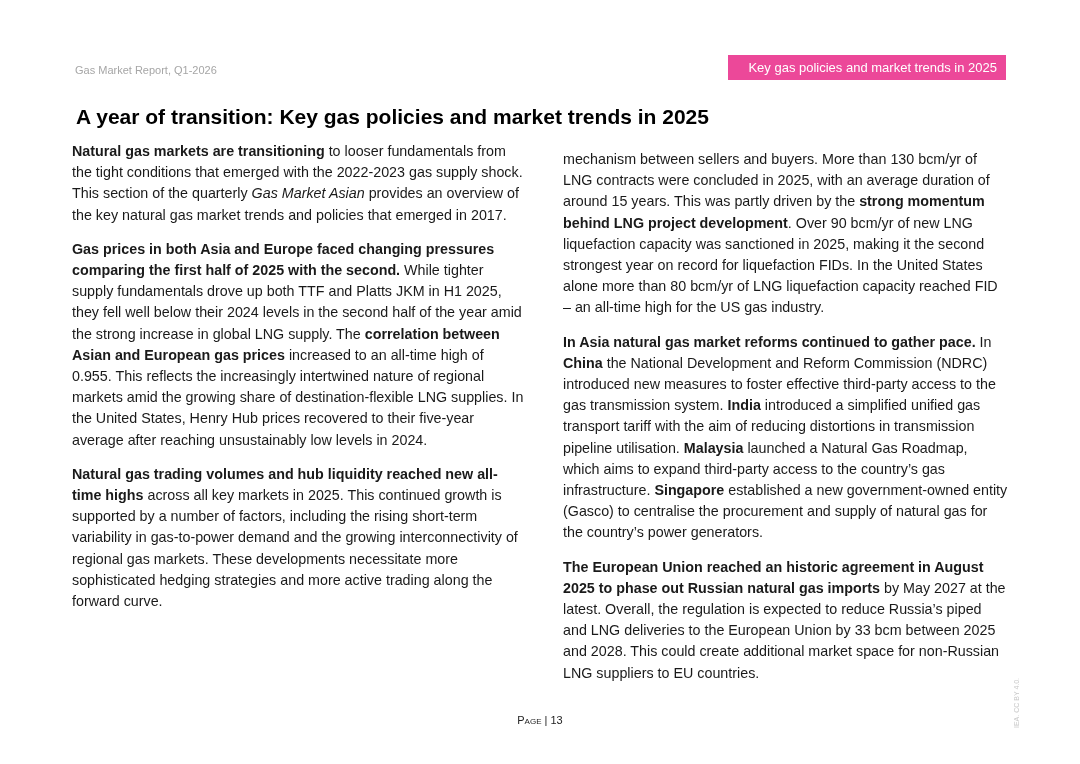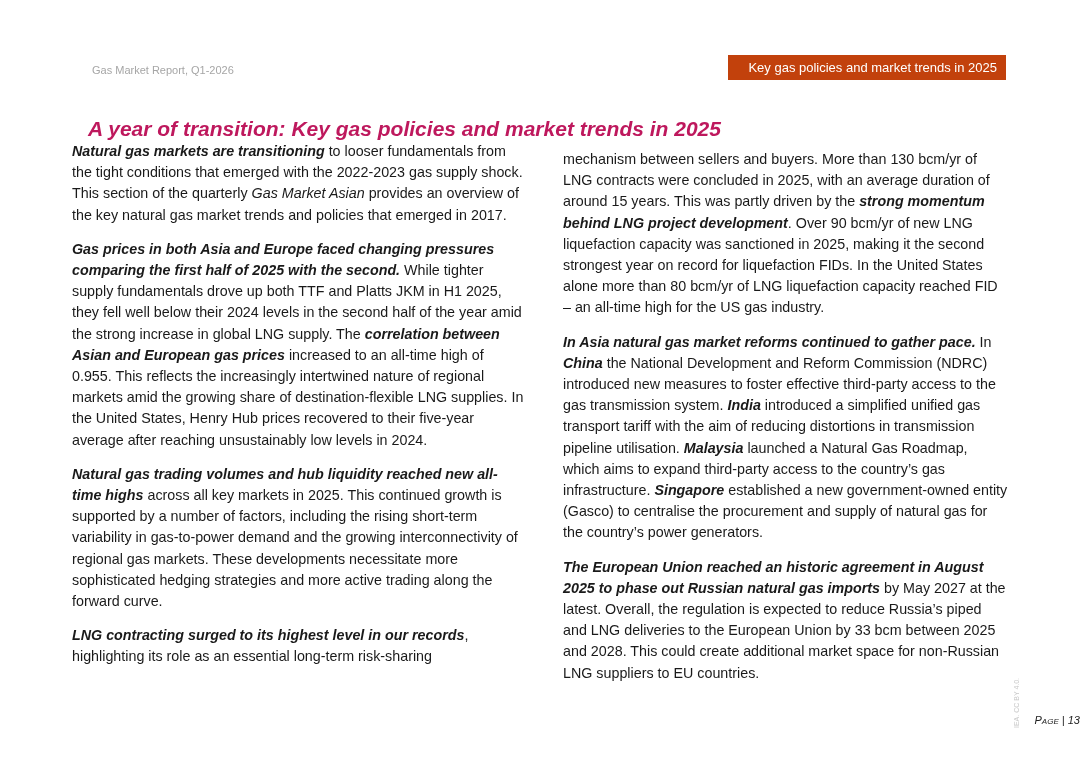--- a/index.html
+++ b/index.html
@@ -1,47 +1,46 @@
 <!DOCTYPE html>
 <html><head>
 <meta charset="utf-8">
 <style>
   html, body { margin: 0; padding: 0; background: #ffffff; }
   body { width: 1080px; height: 764px; position: relative; overflow: hidden;
          font-family: "Liberation Sans", sans-serif; color: #1a1a1a; }
-  .hdr-left { position: absolute; left: 92px; top: 64px; font-size: 11px; color: #a6a6a6; }
+  .hdr-left { position: absolute; left: 75px; top: 64px; font-size: 11px; color: #a6a6a6; }
   .hdr-box { position: absolute; left: 728px; top: 55px; width: 278px; height: 25px;
-             background: #c2410c; color: #ffffff; font-size: 13px; box-sizing: border-box;
+             background: #ec4899; color: #ffffff; font-size: 13px; box-sizing: border-box;
              padding: 5px 9px 0 0; text-align: right; }
-  .title { position: absolute; left: 72px; top: 101px; margin: 16px; font-size: 21px; font-weight: bold;
-           color: #be185d; letter-spacing: 0; font-style: italic; }
+  .title { position: absolute; left: 72px; top: 101px; margin: 4px; font-size: 21px; font-weight: bold;
+           color: #000000; letter-spacing: 0; }
   .col { position: absolute; top: 141px; width: 455px; font-size: 14.3px; line-height: 21.2px; }
   .col.left { left: 72px; }
   .col.right { left: 563px; width: 445px; margin-top: 8px; }
   .col p { margin: 0 0 13px 0; }
-  .col b { font-weight: bold; font-style: italic; }
-  .footer { position: absolute; left: 0; width: 1080px; top: 714px; text-align: right;
-            font-size: 11px; color: #222; font-style: italic; }
+  .col b { font-weight: bold; }
+  .footer { position: absolute; left: 0; width: 1080px; top: 714px; text-align: center;
+            font-size: 11px; color: #222; }
   .footer .pg { font-variant: small-caps; font-size: 11px; }
   .license { position: absolute; left: 1013px; top: 728px; transform: rotate(-90deg);
              transform-origin: left top; font-size: 7px; color: #c8c8c8; white-space: nowrap; }
 </style>
 </head>
 <body>
 
 <div class="hdr-left">Gas Market Report, Q1-2026</div>
 <div class="hdr-box">Key gas policies and market trends in 2025</div>
 
 <h1 class="title">A year of transition: Key gas policies and market trends in 2025</h1>
 
 <div class="col left">
   <p><b>Natural gas markets are transitioning</b><span> to looser fundamentals from the tight conditions that emerged with the 2022-2023 gas supply shock. This section of the quarterly </span><i>Gas Market Asian</i><span> provides an overview of the key natural gas market trends and policies that emerged in 2017.</span></p>
   <p><b>Gas prices in both Asia and Europe faced changing pressures comparing the first half of 2025 with the second.</b><span> While tighter supply fundamentals drove up both TTF and Platts JKM in H1 2025, they fell well below their 2024 levels in the second half of the year amid the strong increase in global LNG supply. The </span><b>correlation between Asian and European gas prices</b><span> increased to an all-time high of 0.955. This reflects the increasingly intertwined nature of regional markets amid the growing share of destination-flexible LNG supplies. In the United States, Henry Hub prices recovered to their five-year average after reaching unsustainably low levels in 2024.</span></p>
   <p><b>Natural gas trading volumes and hub liquidity reached new all-time highs</b><span> across all key markets in 2025. This continued growth is supported by a number of factors, including the rising short-term variability in gas-to-power demand and the growing interconnectivity of regional gas markets. These developments necessitate more sophisticated hedging strategies and more active trading along the forward curve.</span></p>
-  <p><b>LNG contracting surged to its highest level in our records</b><span>, highlighting its role as an essential long-term risk-sharing</span></p>
 </div>
 
 <div class="col right">
   <p><span>mechanism between sellers and buyers. More than 130 bcm/yr of LNG contracts were concluded in 2025, with an average duration of around 15 years. This was partly driven by the </span><b>strong momentum behind LNG project development</b><span>. Over 90 bcm/yr of new LNG liquefaction capacity was sanctioned in 2025, making it the second strongest year on record for liquefaction FIDs. In the United States alone more than 80 bcm/yr of LNG liquefaction capacity reached FID – an all-time high for the US gas industry.</span></p>
   <p><b>In Asia natural gas market reforms continued to gather pace.</b><span> In </span><b>China</b><span> the National Development and Reform Commission (NDRC) introduced new measures to foster effective third-party access to the gas transmission system. </span><b>India</b><span> introduced a simplified unified gas transport tariff with the aim of reducing distortions in transmission pipeline utilisation. </span><b>Malaysia</b><span> launched a Natural Gas Roadmap, which aims to expand third-party access to the country’s gas infrastructure. </span><b>Singapore</b><span> established a new government-owned entity (Gasco) to centralise the procurement and supply of natural gas for the country’s power generators.</span></p>
   <p><b>The European Union reached an historic agreement in August 2025 to phase out Russian natural gas imports</b><span> by May 2027 at the latest. Overall, the regulation is expected to reduce Russia’s piped and LNG deliveries to the European Union by 33 bcm between 2025 and 2028. This could create additional market space for non-Russian LNG suppliers to EU countries.</span></p>
 </div>
 
 <div class="footer"><span class="pg">Page</span><span> | </span><span>13</span></div>
 

